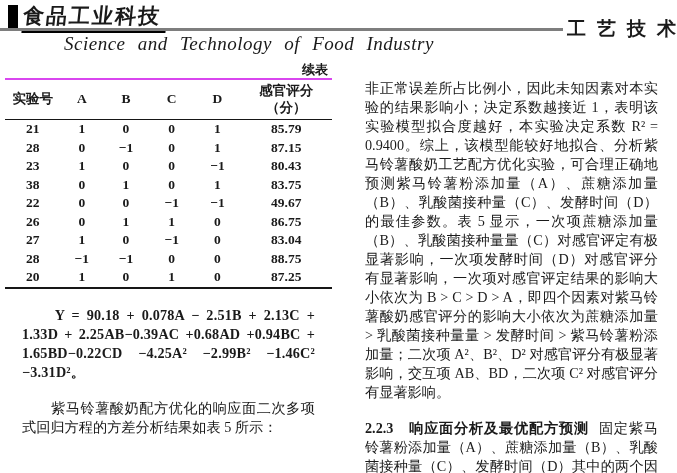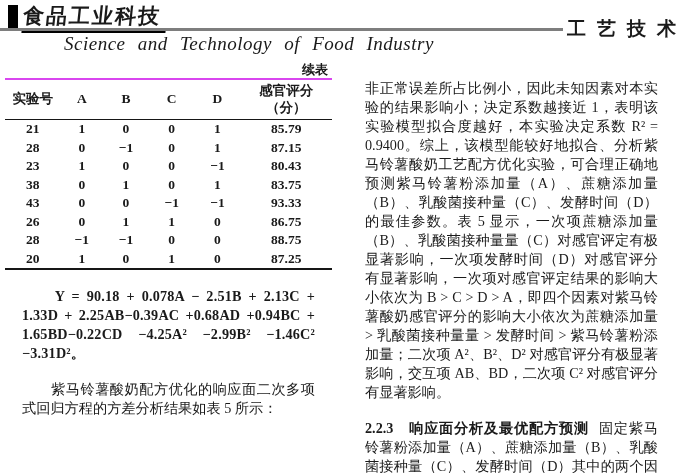--- a/index.html
+++ b/index.html
@@ -132,34 +132,42 @@
             </tr>
             <tr>
               <td>38</td>
               <td>0</td>
               <td>1</td>
               <td>0</td>
               <td>1</td>
               <td>83.75</td>
             </tr>
             <tr>
-              <td>43</td>
-              <td>0</td>
-              <td>0</td>
-              <td>−1</td>
-              <td>−1</td>
-              <td>93.33</td>
+              <td>22</td>
+              <td>0</td>
+              <td>0</td>
+              <td>−1</td>
+              <td>−1</td>
+              <td>49.67</td>
             </tr>
             <tr>
               <td>26</td>
               <td>0</td>
               <td>1</td>
               <td>1</td>
               <td>0</td>
               <td>86.75</td>
+            </tr>
+            <tr>
+              <td>27</td>
+              <td>1</td>
+              <td>0</td>
+              <td>−1</td>
+              <td>0</td>
+              <td>83.04</td>
             </tr>
             <tr>
               <td>28</td>
               <td>−1</td>
               <td>−1</td>
               <td>0</td>
               <td>0</td>
               <td>88.75</td>
             </tr>
             <tr>

